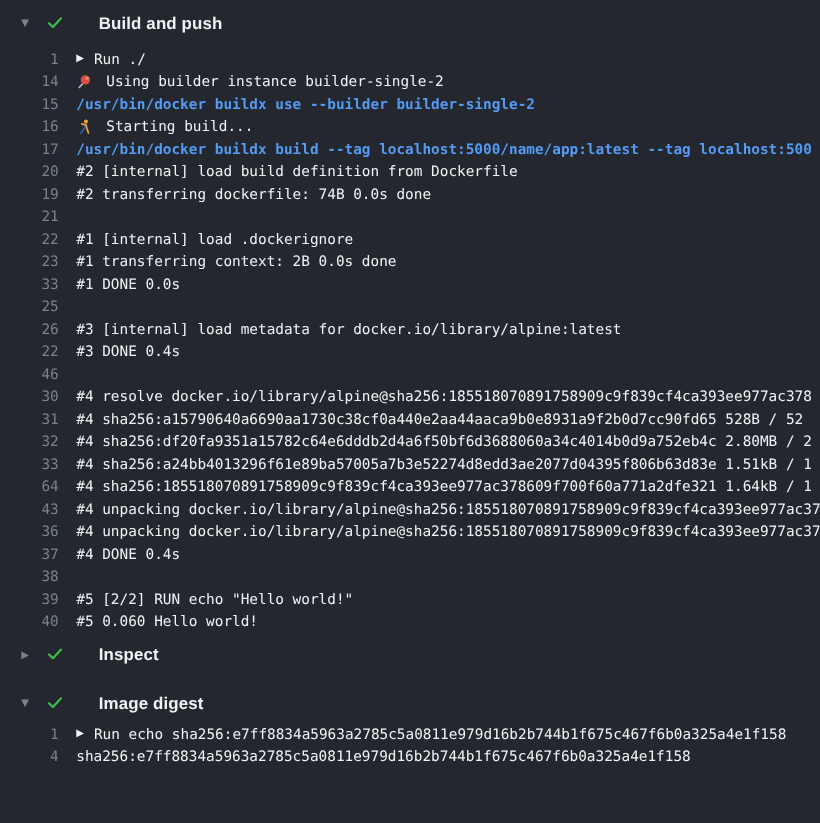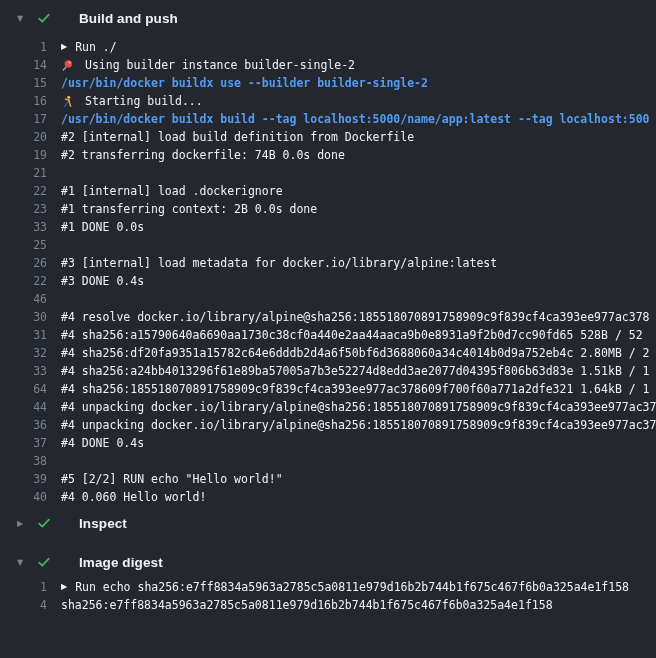--- a/index.html
+++ b/index.html
@@ -151,42 +151,42 @@
     </div>
     <div class="row">
       <span class="num">33</span>
       <span class="txt">#4 sha256:a24bb4013296f61e89ba57005a7b3e52274d8edd3ae2077d04395f806b63d83e 1.51kB / 1</span>
     </div>
     <div class="row">
       <span class="num">64</span>
       <span class="txt">#4 sha256:185518070891758909c9f839cf4ca393ee977ac378609f700f60a771a2dfe321 1.64kB / 1</span>
     </div>
     <div class="row">
-      <span class="num">44</span>
+      <span class="num">43</span>
       <span class="txt">#4 unpacking docker.io/library/alpine@sha256:185518070891758909c9f839cf4ca393ee977ac37</span>
     </div>
     <div class="row">
       <span class="num">36</span>
       <span class="txt">#4 unpacking docker.io/library/alpine@sha256:185518070891758909c9f839cf4ca393ee977ac37</span>
     </div>
     <div class="row">
       <span class="num">37</span>
       <span class="txt">#4 DONE 0.4s</span>
     </div>
     <div class="row">
       <span class="num">38</span>
       <span class="txt"></span>
     </div>
     <div class="row">
       <span class="num">39</span>
       <span class="txt">#5 [2/2] RUN echo "Hello world!"</span>
     </div>
     <div class="row">
       <span class="num">40</span>
-      <span class="txt">#4 0.060 Hello world!</span>
+      <span class="txt">#5 0.060 Hello world!</span>
     </div>
   </div>
 
   <div class="sec-header small">
     <span class="toggle">▶</span>
     <span class="check">
       <svg width="14" height="14" viewBox="0 0 16 16">
           <path fill="none" stroke="#3fb950" stroke-width="2" stroke-linecap="round" stroke-linejoin="round" d="M2.5 8.6l3.6 3.6L13.5 4.2"></path>
         </svg>
     </span>

